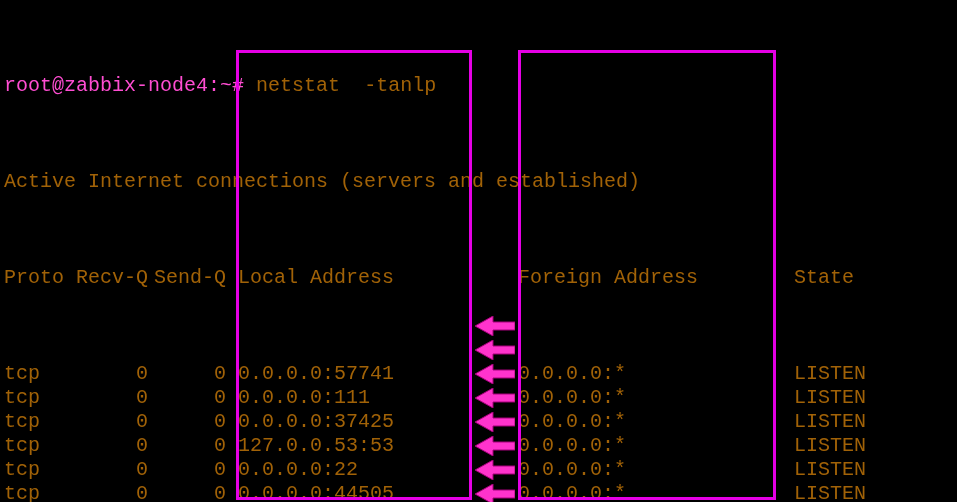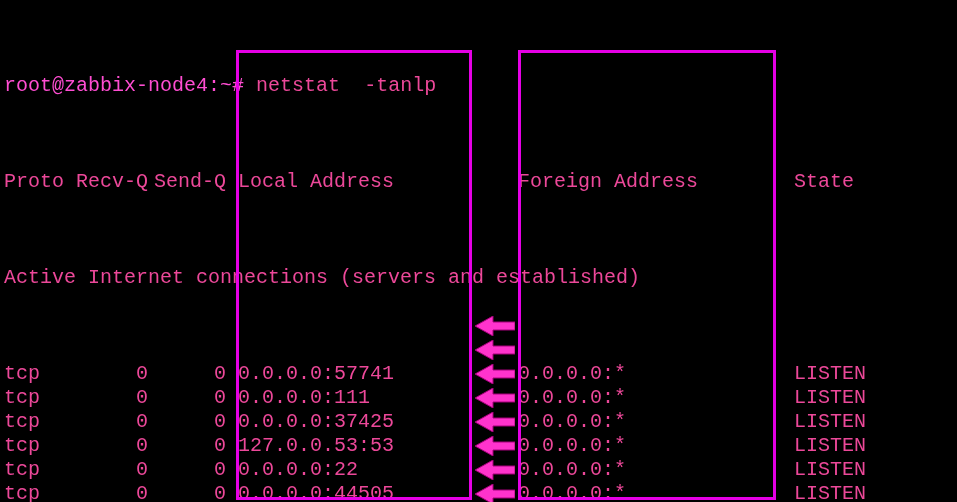--- a/index.html
+++ b/index.html
@@ -18,21 +18,21 @@
   .terminal {
     position: absolute;
     top: 0; left: 0;
     width: 957px;
     height: 502px;
     box-sizing: border-box;
     padding: 2px 4px;
     white-space: pre;
   }
   .prompt { color: #ff4dd2; } 
-  .white  { color: #ec4899; }
+  .white  { color: #a16207; }
   
   .box {
     position: absolute;
     border: 3px solid #e600e6;
     box-sizing: border-box;
     pointer-events: none;
   }
   .arrow {
     position: absolute;
     width: 40px;
@@ -43,23 +43,23 @@
   .line { height: 24px; }
   .cell { display: inline-block; }
 </style>
 </head>
 <body>
 
 <div class="terminal">
   
   <div class="line"><span class="prompt"><span>root@zabbix-node4</span>:<span>~</span><span>#</span></span><span class="white"> <span>netstat  -tanlp</span></span></div>
   
+  <div class="line white">Active Internet connections (servers and established)</div>
+  
   <div class="line white"><span class="cell" style="width:66px;">Proto</span><span class="cell" style="width:78px;text-align:right;">Recv-Q</span><span class="cell" style="width:78px;text-align:right;">Send-Q</span> <span class="cell" style="width:280px;">Local Address</span><span class="cell" style="width:276px;">Foreign Address</span><span class="cell">State</span></div>
-  
-  <div class="line white">Active Internet connections (servers and established)</div>
   
   <div id="rows"><div class="line white"><span class="cell" style="width:66px;">tcp</span><span class="cell" style="width:78px;text-align:right;">0</span><span class="cell" style="width:78px;text-align:right;">0</span> <span class="cell" style="width:280px;">0.0.0.0:57741</span><span class="cell" style="width:276px;">0.0.0.0:*</span><span class="cell">LISTEN</span></div><div class="line white"><span class="cell" style="width:66px;">tcp</span><span class="cell" style="width:78px;text-align:right;">0</span><span class="cell" style="width:78px;text-align:right;">0</span> <span class="cell" style="width:280px;">0.0.0.0:111</span><span class="cell" style="width:276px;">0.0.0.0:*</span><span class="cell">LISTEN</span></div><div class="line white"><span class="cell" style="width:66px;">tcp</span><span class="cell" style="width:78px;text-align:right;">0</span><span class="cell" style="width:78px;text-align:right;">0</span> <span class="cell" style="width:280px;">0.0.0.0:37425</span><span class="cell" style="width:276px;">0.0.0.0:*</span><span class="cell">LISTEN</span></div><div class="line white"><span class="cell" style="width:66px;">tcp</span><span class="cell" style="width:78px;text-align:right;">0</span><span class="cell" style="width:78px;text-align:right;">0</span> <span class="cell" style="width:280px;">127.0.0.53:53</span><span class="cell" style="width:276px;">0.0.0.0:*</span><span class="cell">LISTEN</span></div><div class="line white"><span class="cell" style="width:66px;">tcp</span><span class="cell" style="width:78px;text-align:right;">0</span><span class="cell" style="width:78px;text-align:right;">0</span> <span class="cell" style="width:280px;">0.0.0.0:22</span><span class="cell" style="width:276px;">0.0.0.0:*</span><span class="cell">LISTEN</span></div><div class="line white"><span class="cell" style="width:66px;">tcp</span><span class="cell" style="width:78px;text-align:right;">0</span><span class="cell" style="width:78px;text-align:right;">0</span> <span class="cell" style="width:280px;">0.0.0.0:44505</span><span class="cell" style="width:276px;">0.0.0.0:*</span><span class="cell">LISTEN</span></div></div>
 </div>
 
 <div class="box" id="box-local" style="left: 236px; top: 50px; width: 236px; height: 450px;"></div>
 <div class="box" id="box-foreign" style="left: 518px; top: 50px; width: 258px; height: 450px;"></div>
 
 <div id="arrows">
     <div class="arrow" style="left: 475px; top: 316px;">
       <svg width="40" height="20" viewBox="0 0 40 20">

